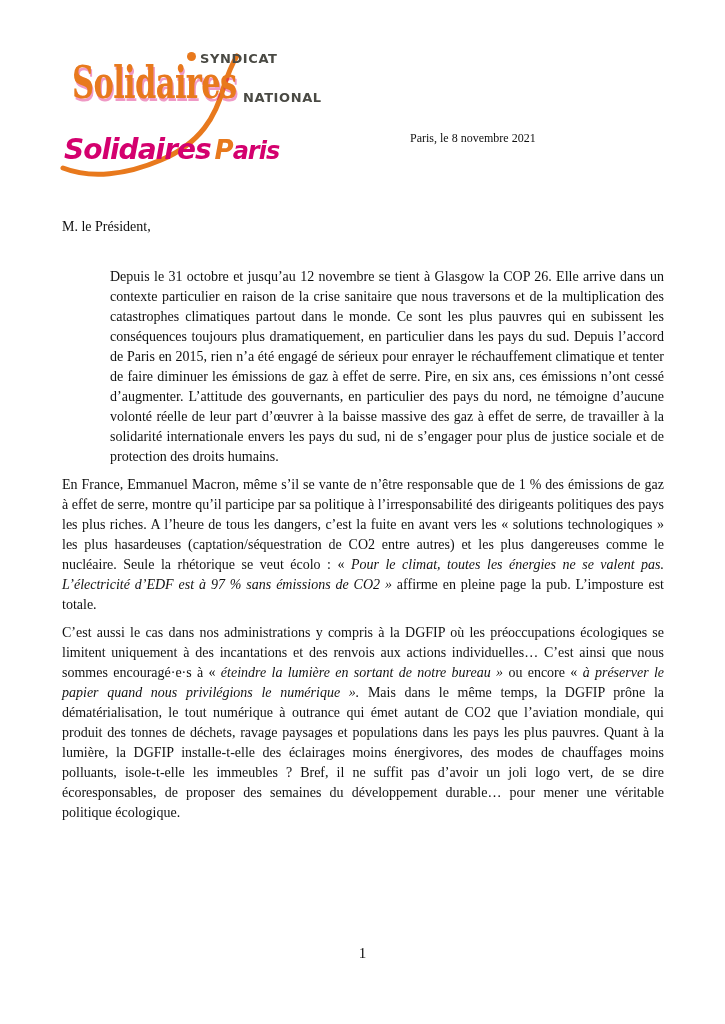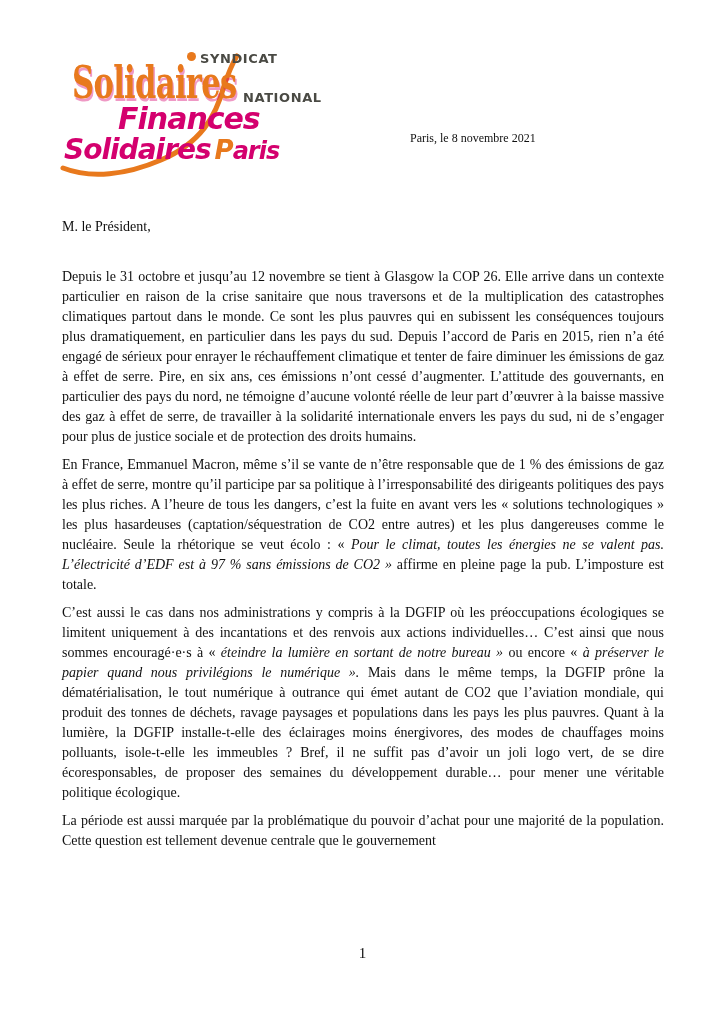--- a/index.html
+++ b/index.html
@@ -61,53 +61,51 @@
     position: absolute; left: 410px; top: 128px;
     font-size: 12px; line-height: 20px;
   }
   .letter {
     position: absolute; left: 62px; top: 217px; width: 602px;
     font-size: 14px; line-height: 20px;
     text-align: justify;
   }
   .salutation { margin: 0; text-align: left; }
   .paragraphs p { margin: 0 0 8px 0; }
-  .paragraphs p:first-child { margin-top: 30px; }
+  .paragraphs p:first-child { margin-top: 30px; margin-left: 48px; }
   .it { font-style: italic; }
   .page-number {
     position: absolute; left: 0; top: 945px; width: 100%;
     text-align: center; font-size: 15px;
   }
 </style>
 </head>
 <body>
 
 <div class="page">
 
   <div class="logo">
     <svg class="swoosh" width="210" height="132" viewBox="0 0 210 132" aria-hidden="true">
       <path d="M -3 122 C 25 133, 60 129, 95 114 C 135 97, 150 70, 158 40 C 162 28, 166 18, 171 10"></path>
     </svg>
     <span class="dot"></span>
     <span class="tag tag1">SYNDICAT</span>
     <span class="tag tag2">NATIONAL</span>
     <div class="solidaires">Solidaires</div>
-    <div class="finances">Finances</div>
     <div class="publiques">
       <span>Solidaires</span><span class="city"><span class="city-p">P</span><span class="city-rest">aris</span></span>
     </div>
   </div>
 
   <div class="date-line">Paris, le 8 novembre 2021</div>
 
   <div class="letter">
     <p class="salutation">M. le Président,</p>
     <div class="paragraphs">
         <p><span>Depuis le 31 octobre et jusqu’au 12 novembre se tient à Glasgow la COP 26. Elle arrive dans un contexte particulier en raison de la crise sanitaire que nous traversons et de la multiplication des catastrophes climatiques partout dans le monde. Ce sont les plus pauvres qui en subissent les conséquences toujours plus dramatiquement, en particulier dans les pays du sud. Depuis l’accord de Paris en 2015, rien n’a été engagé de sérieux pour enrayer le réchauffement climatique et tenter de faire diminuer les émissions de gaz à effet de serre. Pire, en six ans, ces émissions n’ont cessé d’augmenter. L’attitude des gouvernants, en particulier des pays du nord, ne témoigne d’aucune volonté réelle de leur part d’œuvrer à la baisse massive des gaz à effet de serre, de travailler à la solidarité internationale envers les pays du sud, ni de s’engager pour plus de justice sociale et de protection des droits humains.</span></p>
         <p><span>En France, Emmanuel Macron, même s’il se vante de n’être responsable que de 1&nbsp;% des émissions de gaz à effet de serre, montre qu’il participe par sa politique à l’irresponsabilité des dirigeants politiques des pays les plus riches. A l’heure de tous les dangers, c’est la fuite en avant vers les «&nbsp;solutions technologiques&nbsp;» les plus hasardeuses (captation/séquestration de CO2 entre autres) et les plus dangereuses comme le nucléaire. Seule la rhétorique se veut écolo&nbsp;: «&nbsp;</span><span class="it">Pour le climat, toutes les énergies ne se valent pas. L’électricité d’EDF est à 97&nbsp;% sans émissions de CO2&nbsp;»</span><span> affirme en pleine page la pub. L’imposture est totale.</span></p>
         <p><span>C’est aussi le cas dans nos administrations y compris à la DGFIP où les préoccupations écologiques se limitent uniquement à des incantations et des renvois aux actions individuelles… C’est ainsi que nous sommes encouragé·e·s à «&nbsp;</span><span class="it">éteindre la lumière en sortant de notre bureau&nbsp;»</span><span> ou encore «&nbsp;</span><span class="it">à préserver le papier quand nous privilégions le numérique&nbsp;».</span><span> Mais dans le même temps, la DGFIP prône la dématérialisation, le tout numérique à outrance qui émet autant de CO2 que l’aviation mondiale, qui produit des tonnes de déchets, ravage paysages et populations dans les pays les plus pauvres. Quant à la lumière, la DGFIP installe-t-elle des éclairages moins énergivores, des modes de chauffages moins polluants, isole-t-elle les immeubles&nbsp;? Bref, il ne suffit pas d’avoir un joli logo vert, de se dire écoresponsables, de proposer des semaines du développement durable… pour mener une véritable politique écologique.</span></p>
-        <p><span>La période est aussi marquée par la problématique du pouvoir d’achat pour une majorité de la population. Cette question est tellement devenue centrale que le gouvernement</span></p>
       </div>
   </div>
 
   <div class="page-number">1</div>
 
 </div>
 
 </body></html>

